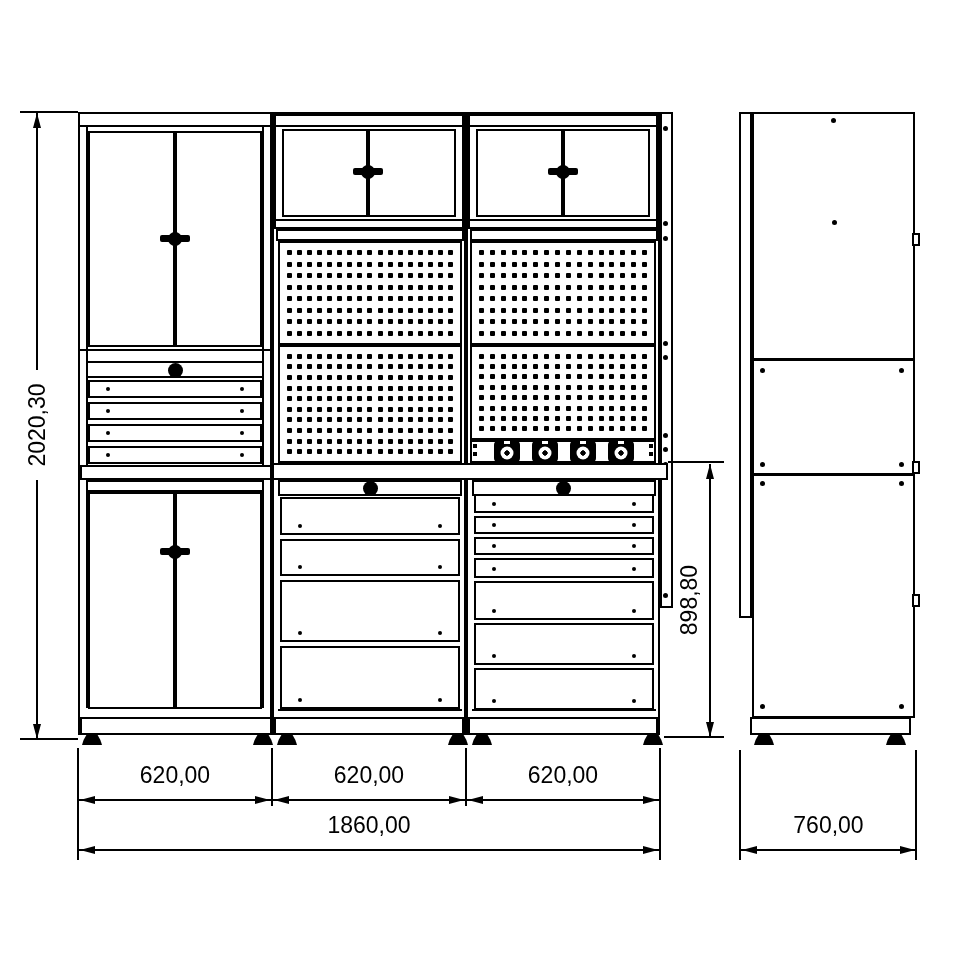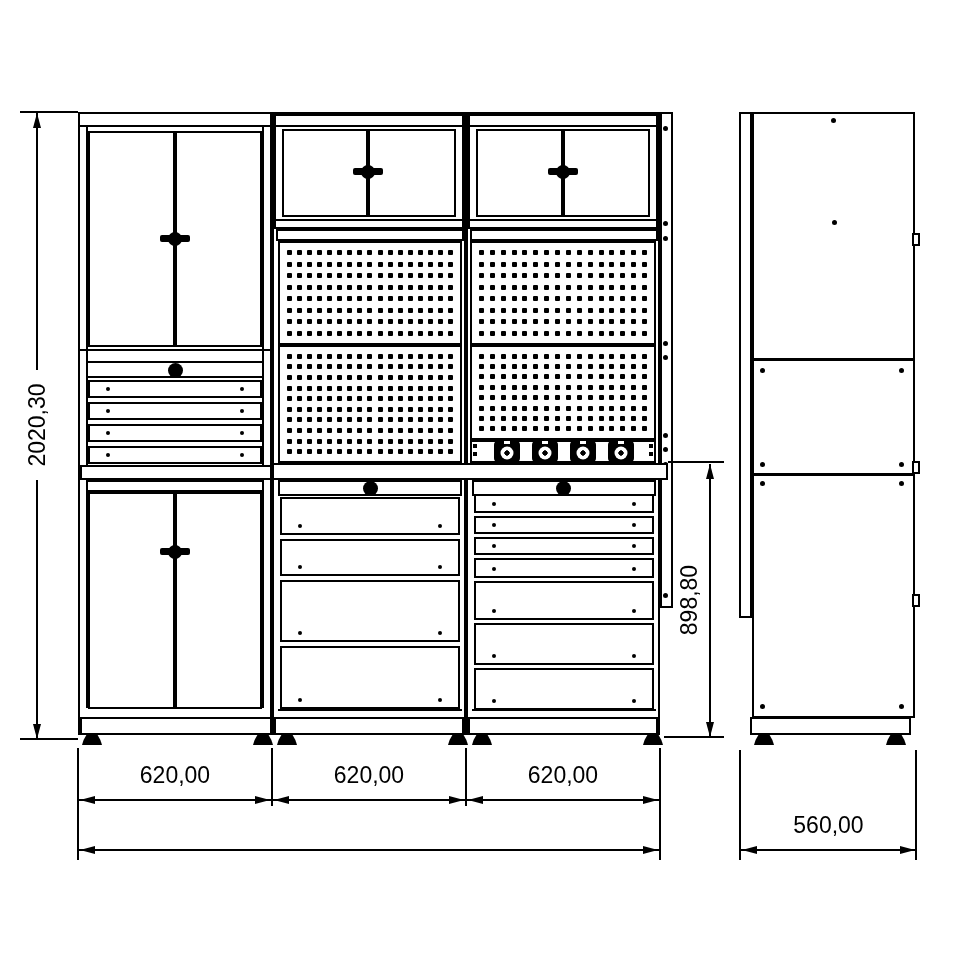--- a/index.html
+++ b/index.html
@@ -94,21 +94,22 @@
   <div class="lv" style="left:915px;top:750px;height:110px"></div>
   <div class="lh" style="left:740px;top:849px;width:177px"></div>
   <div class="lh" style="left:668px;top:461px;width:56px"></div>
   <div class="lh" style="left:664px;top:736px;width:60px"></div>
   <div class="lv" style="left:709px;top:464px;height:274px"></div>
 
   <div class="dim-label vert" style="left:-18px;top:412px;width:110px;height:26px">2020,30</div>
   <div class="dim-label" style="left:78px;top:762px;width:194px">620,00</div>
   <div class="dim-label" style="left:272px;top:762px;width:194px">620,00</div>
   <div class="dim-label" style="left:466px;top:762px;width:194px">620,00</div>
-  <div class="dim-label" style="left:740px;top:812px;width:177px">560,00</div>
+  <div class="dim-label" style="left:78px;top:812px;width:582px">1860,00</div>
+  <div class="dim-label" style="left:740px;top:812px;width:177px">760,00</div>
   <div class="dim-label vert" style="left:639px;top:587px;width:100px;height:26px">898,80</div>
 <div class="drawer" style="left: 88px; top: 380px; width: 174px; height: 18px;"></div>
     <div class="drawer" style="left: 88px; top: 402px; width: 174px; height: 18px;"></div>
     <div class="drawer" style="left: 88px; top: 424px; width: 174px; height: 18px;"></div>
     <div class="drawer" style="left: 88px; top: 446px; width: 174px; height: 18px;"></div>
     <div class="drawer" style="left: 280px; top: 497px; width: 180px; height: 38px;"></div>
     <div class="drawer" style="left: 280px; top: 539px; width: 180px; height: 37px;"></div>
     <div class="drawer" style="left: 280px; top: 580px; width: 180px; height: 62px;"></div>
     <div class="drawer" style="left: 280px; top: 646px; width: 180px; height: 63px;"></div>
     <div class="drawer" style="left: 474px; top: 494px; width: 180px; height: 19px;"></div>

